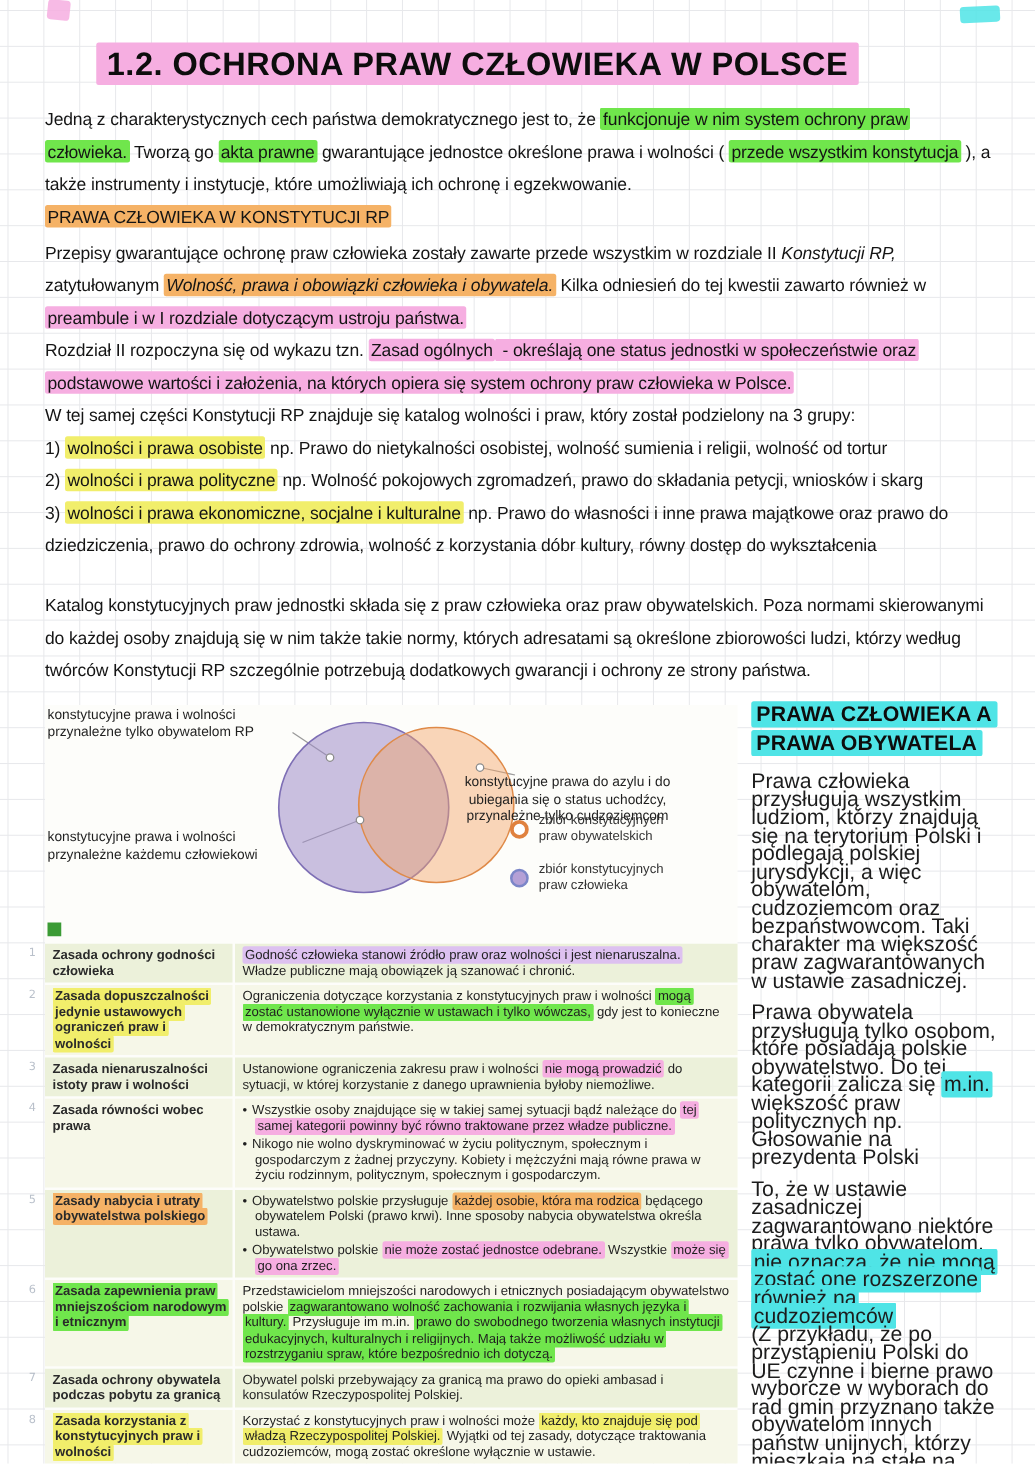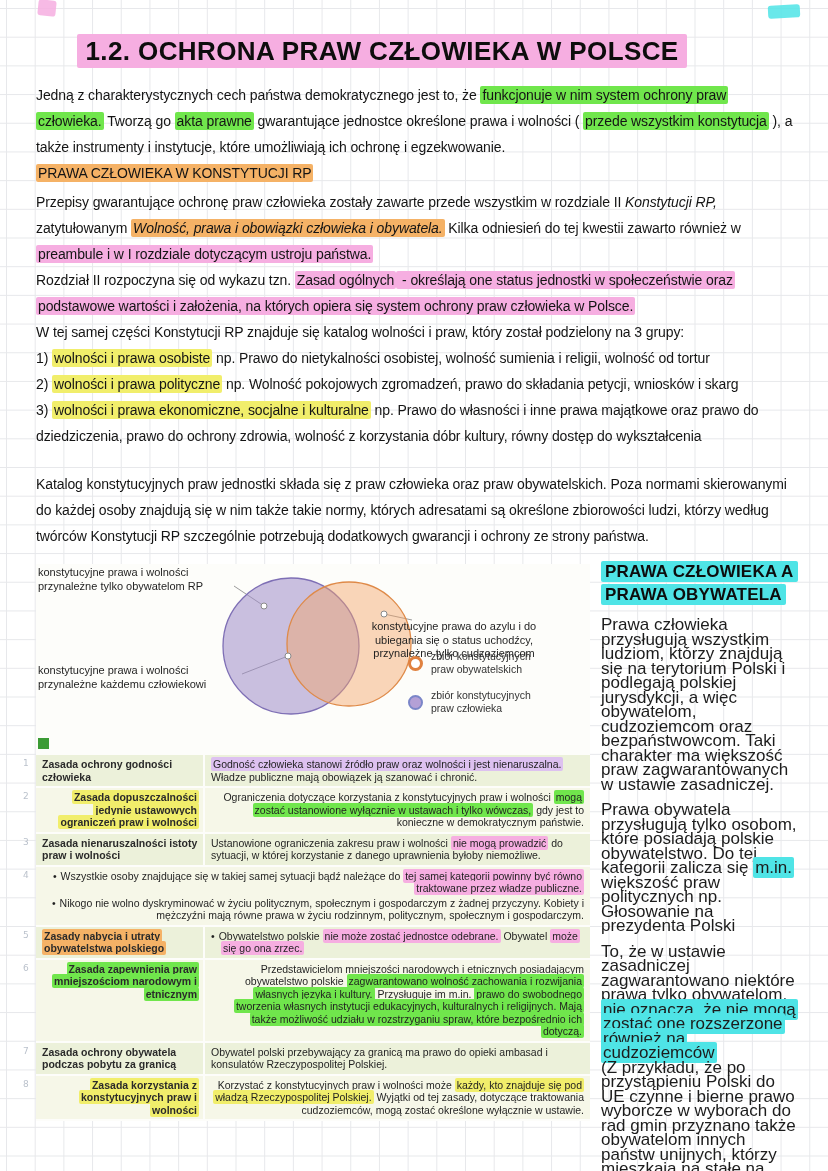--- a/index.html
+++ b/index.html
@@ -46,24 +46,24 @@
   .lg-ring{border:3px solid #e0813f;background:#fff;}
   .lg-disc{border:2px solid #7b86c8;background:#b4a0d6;}
   .lg-text{font-size:10.5px;line-height:13px;color:#333;white-space:pre-line;}
 
   .fig-title{display:flex;align-items:center;padding:6px 0 6px 2px;font-size:13px;font-weight:700;color:#1c5e1c;}
   .sq{display:inline-block;width:11px;height:11px;background:#3b9b35;margin-right:6px;flex:0 0 auto;}
 
   .fig-table{width:554px;font-size:10.5px;line-height:12.5px;color:#1f1f1f;}
   .t-row{display:flex;margin-bottom:2px;position:relative;}
   .t-num{position:absolute;left:-13px;top:2px;font-size:9px;color:#8b97a8;opacity:.6;font-family:"DejaVu Sans",sans-serif;}
-  .t-name{width:167px;flex:0 0 auto;padding:3px 4px 3px 6px;margin-right:2px;font-weight:700;color:#2a2a2a;box-sizing:border-box;}
+  .t-name{width:150px;flex:0 0 auto;padding:3px 4px 3px 6px;margin-right:2px;font-weight:700;color:#2a2a2a;box-sizing:border-box;}
   .t-desc{flex:1 1 auto;padding:3px 6px;box-sizing:border-box;}
   .shade-a .t-name,.shade-a .t-desc{background:var(--c-row_a,#ecf1da);}
-  .shade-b .t-name,.shade-b .t-desc{background:var(--c-row_b,#f6f7e8);text-align:right;}
+  .shade-b .t-name,.shade-b .t-desc{background:var(--c-row_b,#f6f7e8);}
   .d-item{margin-bottom:2px;}
   .d-item:last-child{margin-bottom:0;}
   .d-item.bullet{padding-left:10px;text-indent:-10px;}
   .bm{margin-right:4px;}
 
   
   .sidebar{position:absolute;left:601px;top:560px;width:196px;}
   .sb-title{font-size:17px;font-weight:700;line-height:23px;letter-spacing:.2px;color:#0d0d0d;margin:0 0 12px;white-space:pre-line;}
   .sb-title .hl{padding:1px 4px;}
   .sb-para{font-size:17px;line-height:14.5px;color:#1c1c1c;margin:0 0 11px;white-space:pre-line;}
@@ -144,30 +144,32 @@
         </div>
         <div class="t-row shade-a">
           <span class="t-num">3</span>
           <div class="t-name"><span>Zasada nienaruszalności istoty praw i wolności</span></div>
           <div class="t-desc">
             <div class="d-item"><span>Ustanowione ograniczenia zakresu praw i wolności </span><span class="hl hl-pink">nie mogą prowadzić</span><span> do sytuacji, w której korzystanie z danego uprawnienia byłoby niemożliwe.</span></div>
           </div>
         </div>
         <div class="t-row shade-b">
           <span class="t-num">4</span>
+          <div class="t-name"><span>Zasada równości wobec prawa</span></div>
           <div class="t-desc">
             <div class="d-item bullet"><span class="bm">•</span><span>Wszystkie osoby znajdujące się w takiej samej sytuacji bądź należące do </span><span class="hl hl-pink">tej samej kategorii powinny być równo traktowane przez władze publiczne.</span></div>
             <div class="d-item bullet"><span class="bm">•</span><span>Nikogo nie wolno dyskryminować w życiu politycznym, społecznym i gospodarczym z żadnej przyczyny. Kobiety i mężczyźni mają równe prawa w życiu rodzinnym, politycznym, społecznym i gospodarczym.</span></div>
           </div>
         </div>
         <div class="t-row shade-a">
           <span class="t-num">5</span>
           <div class="t-name"><span class="hl hl-orange">Zasady nabycia i utraty obywatelstwa polskiego</span></div>
           <div class="t-desc">
-            <div class="d-item bullet"><span class="bm">•</span><span>Obywatelstwo polskie </span><span class="hl hl-pink">nie może zostać jednostce odebrane.</span><span> Obywatel </span><span class="hl hl-pink">może się go ona zrzec.</span></div>
+            <div class="d-item bullet"><span class="bm">•</span><span>Obywatelstwo polskie przysługuje </span><span class="hl hl-orange">każdej osobie, która ma rodzica</span><span> będącego obywatelem Polski </span><span class="b">(prawo krwi)</span><span>. Inne sposoby nabycia obywatelstwa określa ustawa.</span></div>
+            <div class="d-item bullet"><span class="bm">•</span><span>Obywatelstwo polskie </span><span class="hl hl-pink">nie może zostać jednostce odebrane.</span><span> Wszystkie </span><span class="hl hl-pink">może się go ona zrzec.</span></div>
           </div>
         </div>
         <div class="t-row shade-b">
           <span class="t-num">6</span>
           <div class="t-name"><span class="hl hl-green">Zasada zapewnienia praw mniejszościom narodowym i etnicznym</span></div>
           <div class="t-desc">
             <div class="d-item"><span>Przedstawicielom mniejszości narodowych i etnicznych posiadającym obywatelstwo polskie </span><span class="hl hl-green">zagwarantowano wolność zachowania i rozwijania własnych języka i kultury.</span><span> Przysługuje im m.in. </span><span class="hl hl-green">prawo do swobodnego tworzenia własnych instytucji edukacyjnych, kulturalnych i religijnych. Mają także możliwość udziału w rozstrzyganiu spraw, które bezpośrednio ich dotyczą.</span></div>
           </div>
         </div>
         <div class="t-row shade-a">

